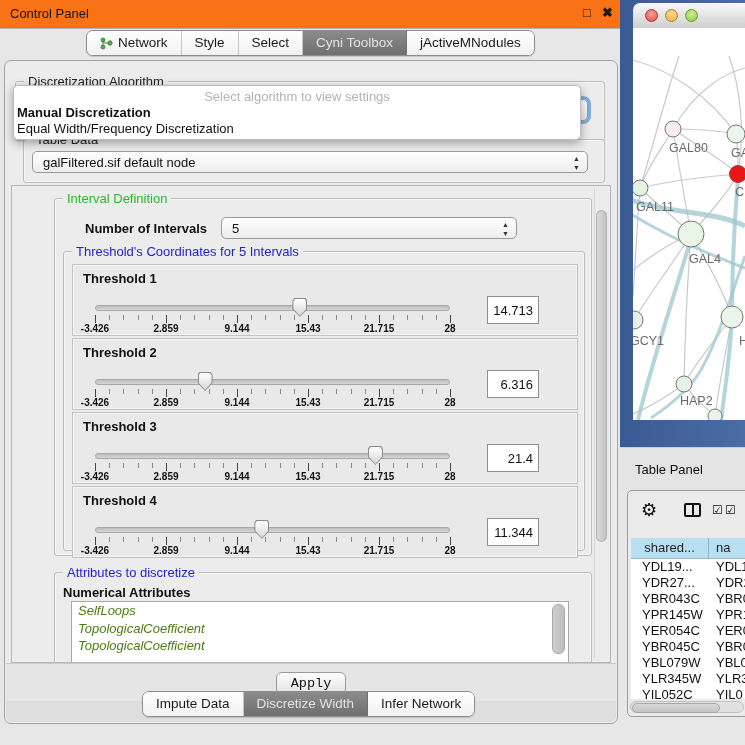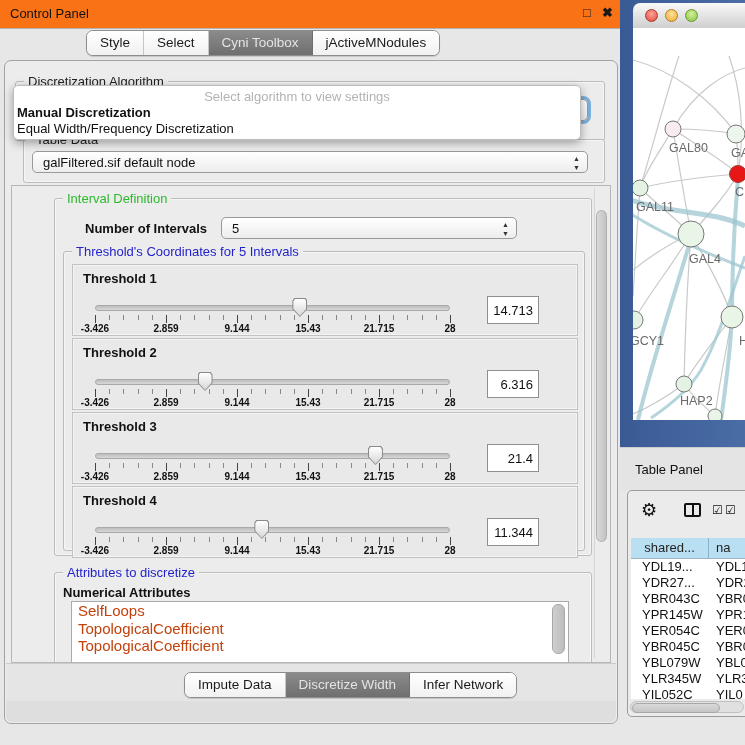--- a/index.html
+++ b/index.html
@@ -9,21 +9,21 @@
     border-bottom:1px solid #b2b2b2;font-size:13px;color:#111;}
   #titlebar .t{position:absolute;left:10px;top:6px;}
   .winctl{position:absolute;top:5px;font-size:13px;font-weight:700;color:#1a1a1a;cursor:default;}
   #float-ic{left:583px;} #close-ic{left:602px;}
   .tabbar{position:absolute;display:inline-flex;background:#fdfdfd;border:1px solid #8d8d8d;
     border-radius:7px;overflow:hidden;height:24px;box-shadow:0 1px 1px rgba(0,0,0,.15);}
   .tab{font-size:13.5px;color:#1a1a1a;line-height:24px;padding:0 13px;white-space:nowrap;
     border-right:1px solid #c6c6c6;background:linear-gradient(#ffffff,#f1f1f1);display:flex;align-items:center;gap:5px;}
   .tab:last-child{border-right:none;}
   .tab.sel{background:linear-gradient(#8b8b8b,#6f6f6f);color:#e3e3e3;border-right-color:#6f6f6f;}
-  #topTabs{left:86px;top:30px;} #bottomTabs{left:142px;top:672px;margin-left:42px;}
+  #topTabs{left:86px;top:30px;} #bottomTabs{left:142px;top:691px;}
   #panel{position:absolute;left:4px;top:60px;width:612px;height:662px;background:#ececec;
     border:1px solid #a3a3a3;border-radius:7px;}
   .group{position:absolute;border:1px solid #bcbcbc;border-radius:3px;box-shadow:inset 0 0 0 1px #f6f6f6;}
   .gtitle{position:absolute;top:-8px;left:8px;background:#ececec;padding:0 4px;font-size:13px;color:#222;white-space:nowrap;}
   .gtitle.green{color:#2db82d;} .gtitle.blue{color:#2323cc;}
   .combo{position:absolute;height:22px;background:linear-gradient(#ffffff,#ededed);
     border:1px solid #999;border-radius:5px;font-size:13px;color:#111;line-height:22px;padding-left:10px;box-sizing:border-box;}
   .combo .arrows{position:absolute;right:7px;top:2px;font-size:7px;line-height:9px;color:#333;text-align:center;}
   .combo.focusring{box-shadow:0 0 0 3px #7cb0de;}
   #algoGroup{left:10px;top:20px;width:588px;height:58px;}
@@ -56,21 +56,21 @@
   .tick{position:absolute;width:1px;background:#888;height:5px;top:0;}
   .tick.major{height:8px;background:#444;}
   .ticklab{position:absolute;top:58px;transform:translateX(-50%);font-size:10px;font-weight:700;color:#111;white-space:nowrap;}
   .ticklabs{position:absolute;left:22px;top:0;width:355px;height:70px;}
   .thr-value{position:absolute;left:402px;top:31px;width:52px;height:28px;background:#fff;
     border:1px solid #8f8f8f;font-size:13px;color:#111;text-align:right;line-height:28px;
     padding-right:5px;box-sizing:border-box;margin-left:12px;}
   #attrGroup{left:42px;top:386px;width:536px;height:150px;}
   #attrSub{position:absolute;left:8px;top:12px;font-size:13px;font-weight:700;color:#111;}
   #attrList{position:absolute;left:16px;top:28px;width:496px;height:112px;background:#fff;border:1px solid #aaa;overflow:hidden;}
-  .attr-item{font-size:15px;color:#c2410c;line-height:17.5px;padding-left:6px;white-space:nowrap;}
+  .attr-item{font-size:13px;color:#4d7c0f;line-height:17.5px;padding-left:6px;white-space:nowrap;font-style:italic;}
   #attrScroll{position:absolute;right:3px;top:2px;width:11px;height:48px;border-radius:6px;
     background:linear-gradient(90deg,#cfcfcf,#bdbdbd);border:1px solid #a8a8a8;}
   #vscroll{position:absolute;left:582px;top:2px;width:13px;height:470px;background:#ececec;border-left:1px solid #d6d6d6;}
   #vthumb{position:absolute;left:1px;top:22px;width:11px;height:332px;border-radius:6px;
     background:linear-gradient(90deg,#d9d9d9,#c3c3c3);border:1px solid #b0b0b0;box-sizing:border-box;}
   #applybar{position:absolute;left:1px;top:602px;width:610px;height:38px;background:#e5e5e5;border-top:1px solid #cbcbcb;}
   #applyBtn{position:absolute;left:270px;top:8px;width:70px;height:23px;background:linear-gradient(#fdfdfd,#e3e3e3);
     border:1px solid #9a9a9a;border-radius:6px;font-size:13.5px;color:#111;font-family:Liberation Mono, monospace;text-align:center;}
   #panelFoot{position:absolute;left:1px;top:640px;width:610px;height:21px;background:#dedede;border-radius:0 0 6px 6px;}
   .neticon{display:inline-block;width:13px;height:13px;}
@@ -114,20 +114,29 @@
 <body>
 
 <div id="titlebar">
   <span class="t">Control Panel</span>
   <span class="winctl" id="float-ic">□</span>
   <span class="winctl" id="close-ic">✖</span>
 </div>
 
 <div class="tabbar" id="topTabs">
     <span class="tab">
+      <svg class="neticon" viewBox="0 0 13 13">
+        <path d="M3,3 L3,10 M3,6 L10,6" stroke="#9a9a9a" stroke-width="1.4" fill="none"></path>
+        <circle cx="3" cy="3" r="2" fill="#4cae4c" stroke="#2e7d32" stroke-width="0.8"></circle>
+        <circle cx="3" cy="10" r="2" fill="#4cae4c" stroke="#2e7d32" stroke-width="0.8"></circle>
+        <circle cx="10" cy="6" r="2.2" fill="#4cae4c" stroke="#2e7d32" stroke-width="0.8"></circle>
+      </svg>
+      <span>Network</span>
+    </span>
+    <span class="tab">
       <span>Style</span>
     </span>
     <span class="tab">
       <span>Select</span>
     </span>
     <span class="tab sel">
       <span>Cyni Toolbox</span>
     </span>
     <span class="tab">
       <span>jActiveMNodules</span>

